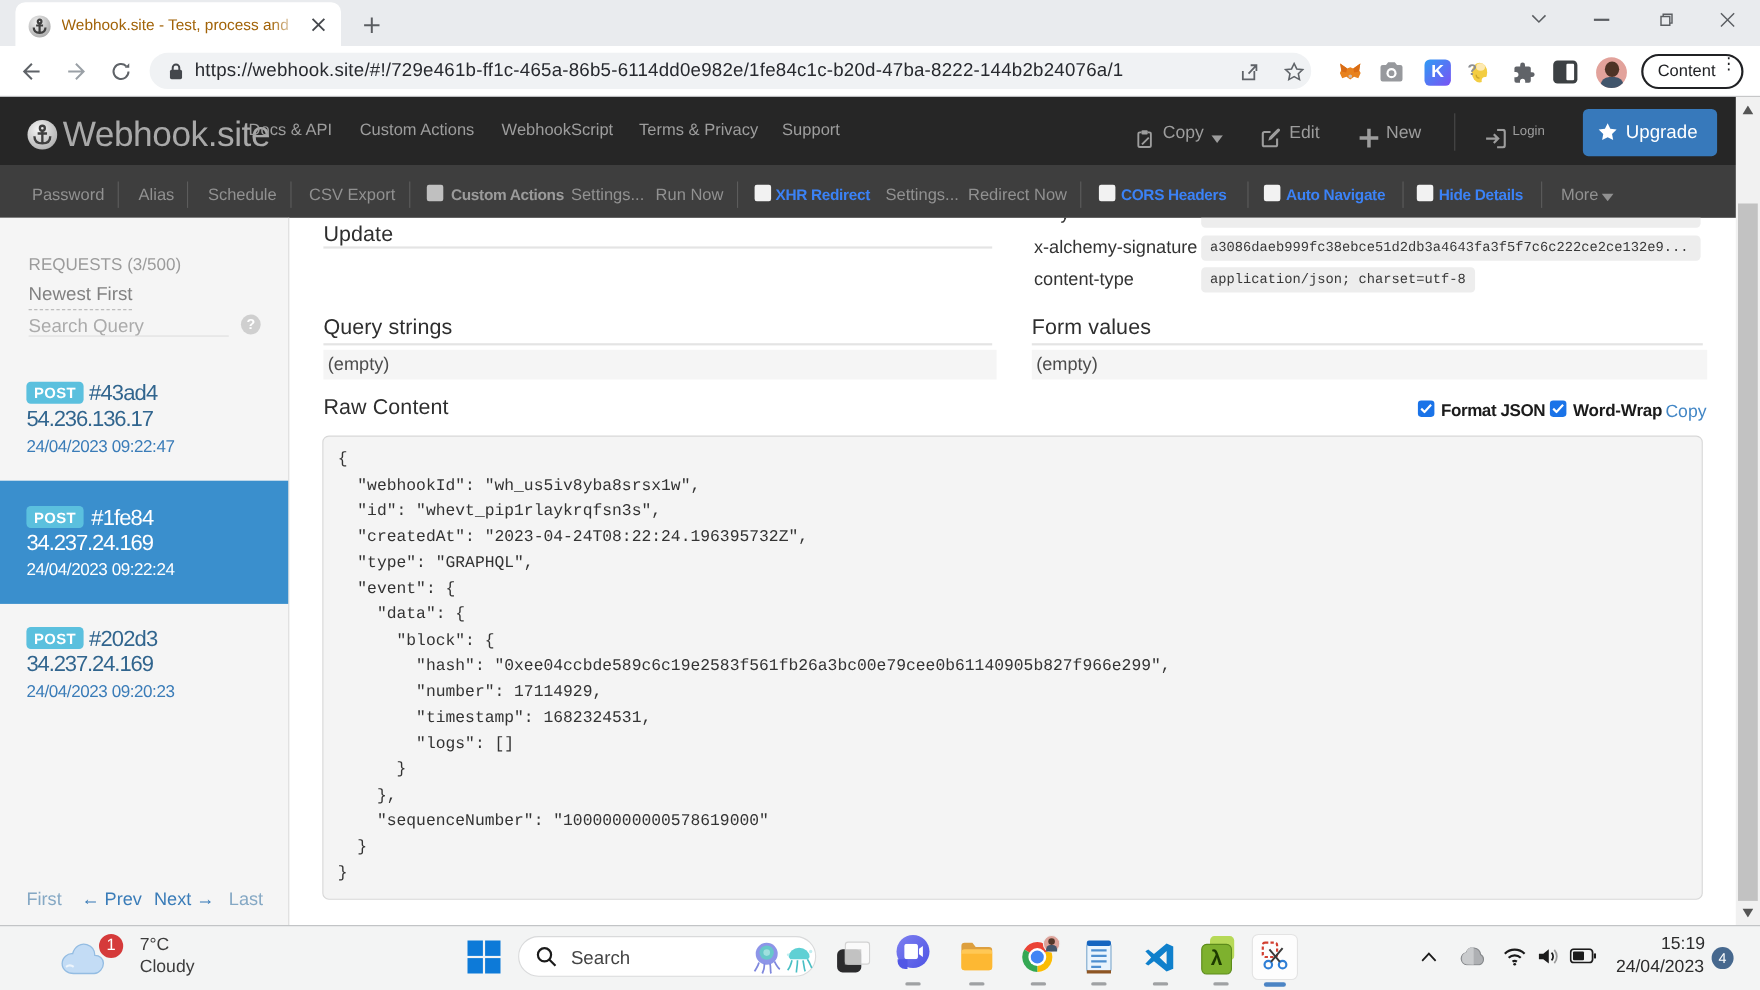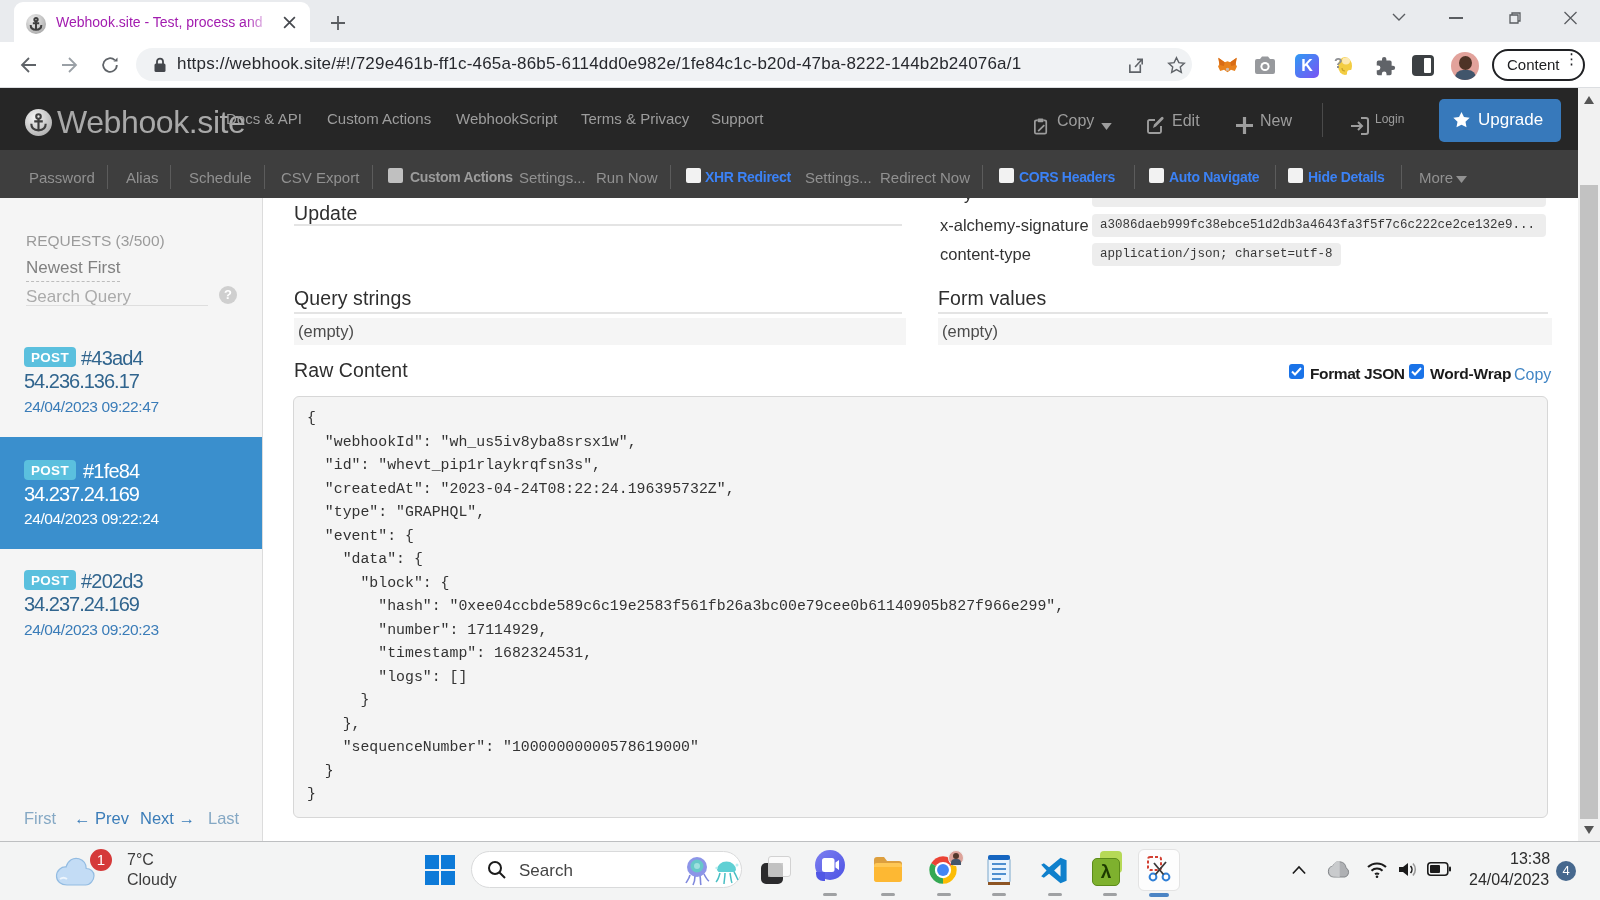--- a/index.html
+++ b/index.html
@@ -4,21 +4,21 @@
 <style>
   html,body{margin:0;padding:0}
   body{width:1600px;height:900px;overflow:hidden;position:relative;background:#fff;
        font-family:"Liberation Sans",sans-serif;-webkit-font-smoothing:antialiased}
   .a{position:absolute}
   .nowrap{white-space:nowrap}
   svg{display:block}
   
   #tabstrip{left:0;top:0;width:1600px;height:42px;background:#e9ebee}
   #tab{left:14px;top:2px;width:296px;height:40px;background:#fff;border-radius:9px 9px 0 0}
-  #tabtitle{left:56px;top:14px;width:216px;height:18px;font-size:14px;color:#a21caf;overflow:hidden;-webkit-mask-image:linear-gradient(90deg,#000 88%,transparent)}
+  #tabtitle{left:56px;top:14px;width:216px;height:18px;font-size:14px;color:#a16207;overflow:hidden;-webkit-mask-image:linear-gradient(90deg,#000 88%,transparent)}
   #toolbar{left:0;top:42px;width:1600px;height:46px;background:#fff}
   #omnibox{left:136px;top:48px;width:1056px;height:33px;background:#f0f2f4;border-radius:17px}
   #urltext{left:177px;top:54px;font-size:17px;color:#27292e;letter-spacing:0.2px}
   .winctl{color:#5a5d61}
   
   #nav1{left:0;top:88px;width:1600px;height:62px;background:#262626}
   #nav2{left:0;top:150px;width:1600px;height:48px;background:#3e3e3e}
   .nav1item{top:112px;font-size:15px;color:#9d9d9d}
   .nav1m{top:110px;font-size:15px;color:#9d9d9d}
   .nav2item{top:169px;font-size:15px;color:#919191}
@@ -426,15 +426,15 @@
 <svg class="a" style="left:1397px;top:860px" width="21" height="19" viewBox="0 0 21 19">
     <path d="M2 7v5h4l5 4V3L6 7z" fill="#1b1b1b"></path>
     <path d="M13.5 6a5 5 0 0 1 0 7" stroke="#1b1b1b" stroke-width="1.6" fill="none"></path>
     <path d="M16 3.5a9 9 0 0 1 0 12" stroke="#9a9a9a" stroke-width="1.6" fill="none"></path>
   </svg>
 <svg class="a" style="left:1427px;top:862px" width="24" height="14" viewBox="0 0 24 14">
     <rect x="0.8" y="0.8" width="20" height="12.4" rx="3" fill="none" stroke="#1b1b1b" stroke-width="1.6"></rect>
     <rect x="3" y="3" width="10" height="8" rx="1" fill="#1b1b1b"></rect>
     <rect x="22" y="4.5" width="2" height="5" rx="1" fill="#1b1b1b"></rect>
   </svg>
-<span class="a" style="left:1510px;top:850px;font-size:16px;color:#2c2c2c">13:38</span>
+<span class="a" style="left:1510px;top:850px;font-size:16px;color:#2c2c2c">15:19</span>
 <span class="a" style="left:1469px;top:871px;font-size:16px;color:#2c2c2c">24/04/2023</span>
 <div class="a" style="left:1556px;top:861px;width:20px;height:20px;border-radius:50%;background:#46688e;color:#fff;font-size:13px;text-align:center;line-height:20px">4</div>
 
 </body></html>

